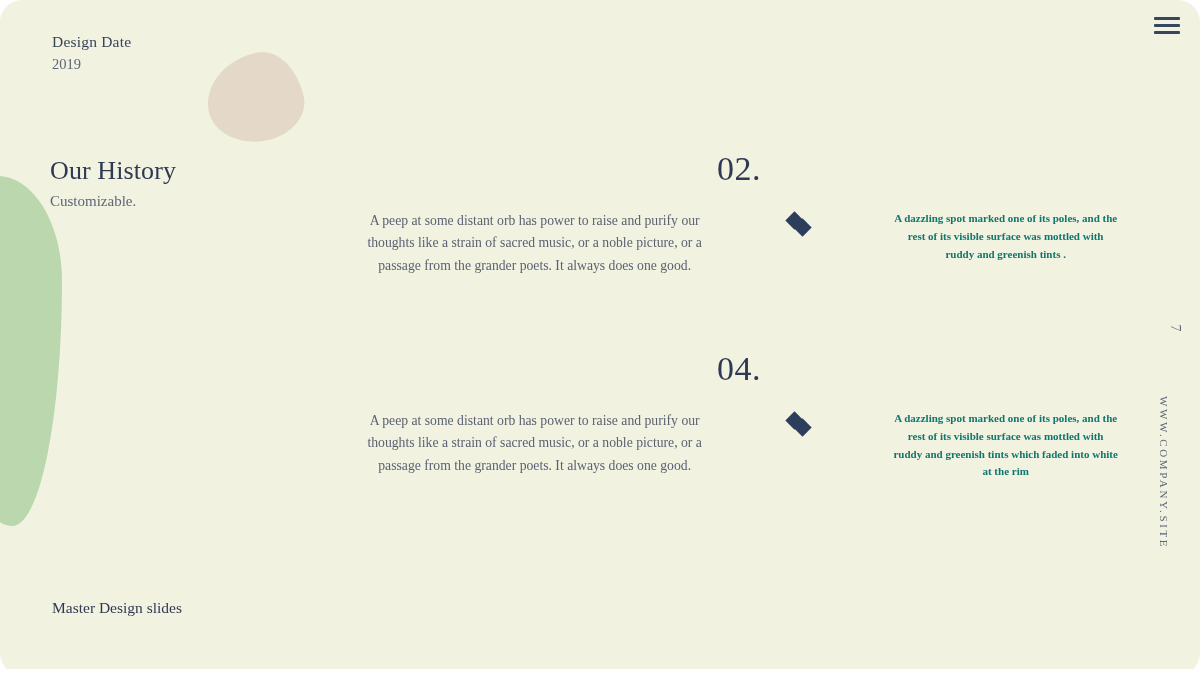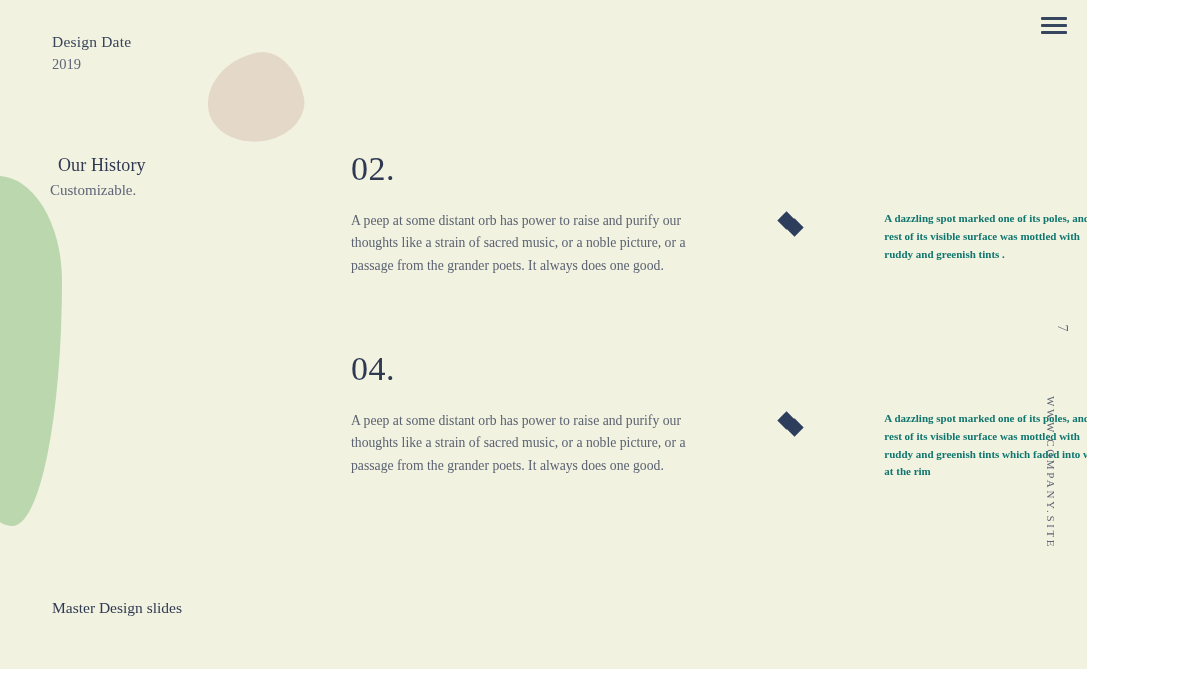--- a/index.html
+++ b/index.html
@@ -2,25 +2,26 @@
 <html><head>
 <meta charset="utf-8">
 <style>
   html, body {
     margin: 0;
     padding: 0;
     background: #ffffff;
   }
   .slide {
     position: relative;
-    width: 1087px;
+    width: 1200px;
     height: 675px;
     background: #f2f2e1;
     overflow: hidden;
     font-family: "Liberation Serif", "DejaVu Serif", serif;
+    border-radius: 22px;
     -webkit-font-smoothing: antialiased;
   }
 
   
   .blob-beige {
     position: absolute;
     left: 207px;
     top: 54px;
     width: 96px;
     height: 88px;
@@ -64,38 +65,38 @@
     line-height: 1.6;
   }
 
   
   .section {
     position: absolute;
     left: 50px;
     top: 154px;
   }
   .section-title {
-    font-size: 18px;
+    font-size: 26px;
     color: #2f3a52;
     line-height: 1.3;
     letter-spacing: .1px;
-    margin-left: 8px;
   }
   .section-sub {
     font-size: 15px;
     color: #5d6577;
     line-height: 1.5;
     margin-top: 2px;
   }
 
   
   .block {
     position: absolute;
-    left: 351px;
+    left: 359px;
     width: 760px;
+    text-align: center;
   }
   .block-02 { top: 152px; }
   .block-03 { top: 352px; }
 
   .block-number {
     font-size: 34px;
     color: #2f3a52;
     line-height: 1;
     letter-spacing: .5px;
     font-weight: normal;

